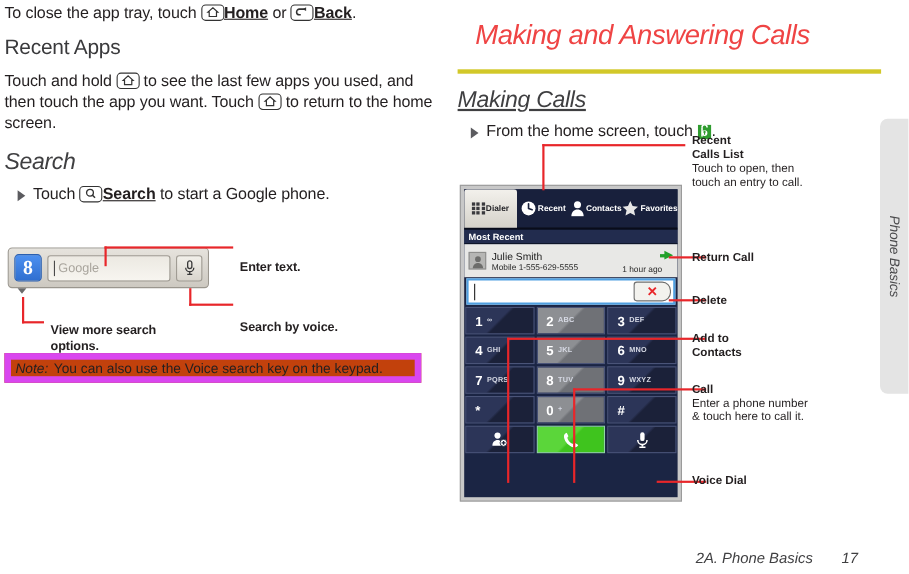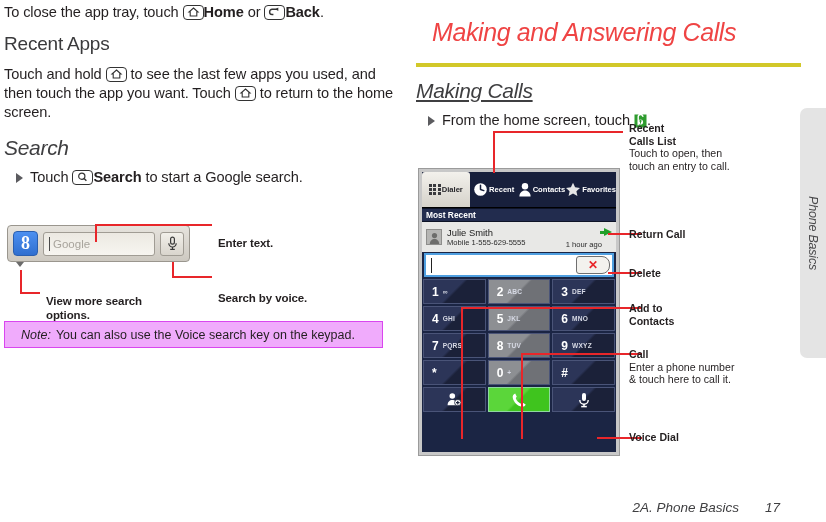--- a/index.html
+++ b/index.html
@@ -47,21 +47,21 @@
     border: 1.3px solid #333;
     border-radius: 4px;
     padding: 0 3px 0 3px;
     line-height: 12px;
     height: 15px;
     vertical-align: -3px;
     position: relative;
     top: 0px;
   }
   .keycap svg { display:block; }
-  .bold { font-weight: bold; }
+  .bold { font-weight: bold; text-decoration: underline; }
 
   .bullet-row {
     display: flex;
     align-items: flex-start;
     gap: 7px;
     margin-top: 8px;
   }
   .tri {
     width: 0; height: 0;
     border-left: 7px solid #5b5b5f;
@@ -129,24 +129,24 @@
     letter-spacing: -0.1px;
     margin-top: 24px;
   }
   .anno-plain { font-weight: normal; }
 
   .redline { position: absolute; background: #e8262a; }
 
   #note-box {
     position: absolute; left: 4px; top: 321px;
     width: 379px; height: 27px;
-    border: 1px solid #d946ef;
-    background: #f0abfc;
+    border: 6px solid #d946ef;
+    background: #c2410c;
     display: flex; align-items: center;
-    padding-left: 16px;
+    padding-left: 4px;
     font-size: 12.5px;
     color: #231f20;
   }
   #note-box i { font-style: italic; margin-right: 5px;}
 
   
   #right-col { position: absolute; left: 416px; top: 0; width: 400px; }
   #h1 {
     font-style: italic; font-size: 25px; color: #ef4444;
     margin: 16px; padding-top: 2px; font-weight: normal;
@@ -322,21 +322,21 @@
     </div>
 
     <h2 class="h2-italic" style="margin-top:14px;">Search</h2>
 
     <div class="bullet-row" style="margin-left:12px;">
       <div class="tri"></div>
       <div class="body-text">
         <span>Touch </span><span class="keycap"><svg width="13" height="12" viewBox="0 0 13 12">
               <circle cx="5.8" cy="5.2" r="3.1" fill="none" stroke="#333" stroke-width="1.2"></circle>
               <line x1="8.1" y1="7.5" x2="10.4" y2="9.8" stroke="#333" stroke-width="1.4"></line>
-            </svg></span><span class="bold">Search</span><span> to start a Google search.</span>
+            </svg></span><span class="bold">Search</span><span> to start a Google phone.</span>
       </div>
     </div>
   </div>
 
   <div id="gwidget">
     <div id="glogo">
         <span>8</span>
       </div>
     <div id="gfield">
       <div id="gcaret"></div>

